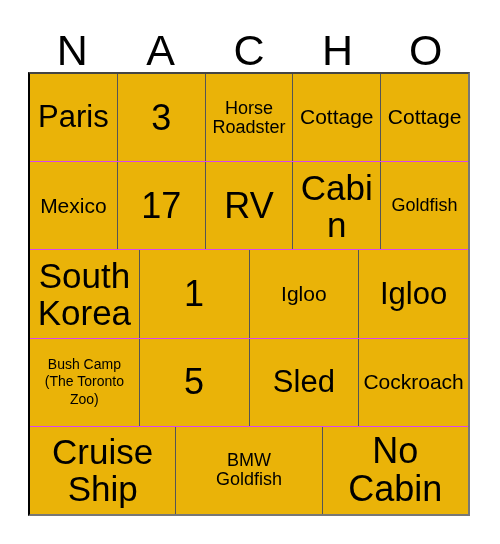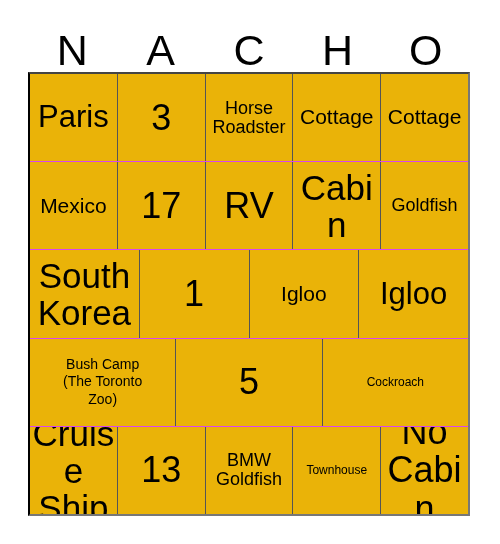--- a/index.html
+++ b/index.html
@@ -91,21 +91,21 @@
     white-space: pre-line;
     word-break: break-word;
   }
 
   
   .fs-xxl .cell-text { font-size: 36px; }
   .fs-xl  .cell-text { font-size: 31px; }
   .fs-lg  .cell-text { font-size: 35px; }
   .fs-md  .cell-text { font-size: 21px; }
   .fs-sm  .cell-text { font-size: 18px; }
-  .fs-xs  .cell-text { font-size: 12px; }
+  .fs-xs  .cell-text { font-size: 21px; }
   .fs-xxs .cell-text { font-size: 14px; line-height: 1.25; }
 </style>
 </head>
 <body>
 
 <div id="bingo-card">
 
   <div id="header-row">
     <div class="header-cell">N</div>
     <div class="header-cell">A</div>
@@ -171,40 +171,37 @@
 
     <div class="grid-row">
       <div class="cell fs-xxs">
           <span class="cell-text">Bush Camp
 (The Toronto
 Zoo)</span>
         </div>
       <div class="cell fs-xxl">
           <span class="cell-text">5</span>
         </div>
+      <div class="cell fs-xl">
+          <span class="cell-text">Sled</span>
+        </div>
       <div class="cell fs-xs">
           <span class="cell-text">Cockroach</span>
         </div>
     </div>
 
     <div class="grid-row">
       <div class="cell fs-lg">
           <span class="cell-text">Cruise
 Ship</span>
         </div>
-      <div class="cell fs-xxl">
-          <span class="cell-text">13</span>
-        </div>
       <div class="cell fs-sm">
           <span class="cell-text">BMW
 Goldfish</span>
         </div>
-      <div class="cell fs-xs">
-          <span class="cell-text">Townhouse</span>
-        </div>
       <div class="cell fs-xxl">
           <span class="cell-text">No
 Cabin</span>
         </div>
     </div>
 
   </div>
 </div>
 
 </body></html>

